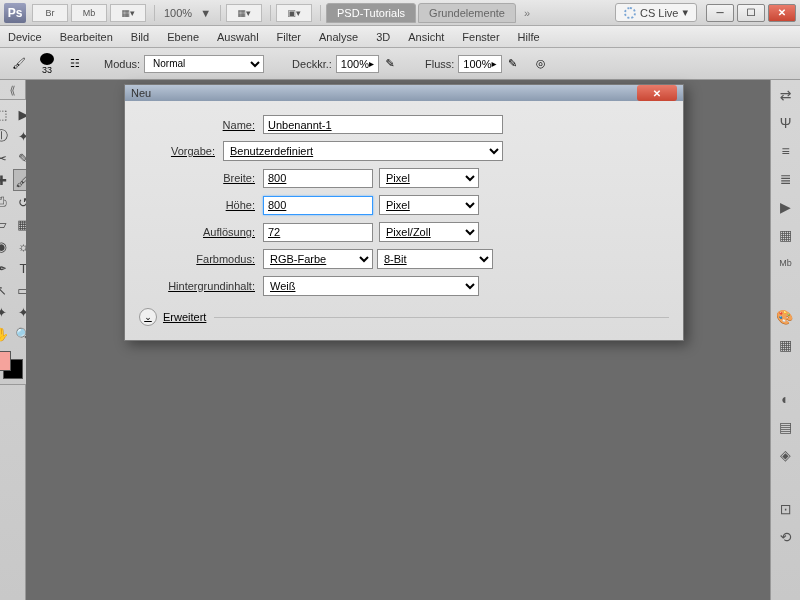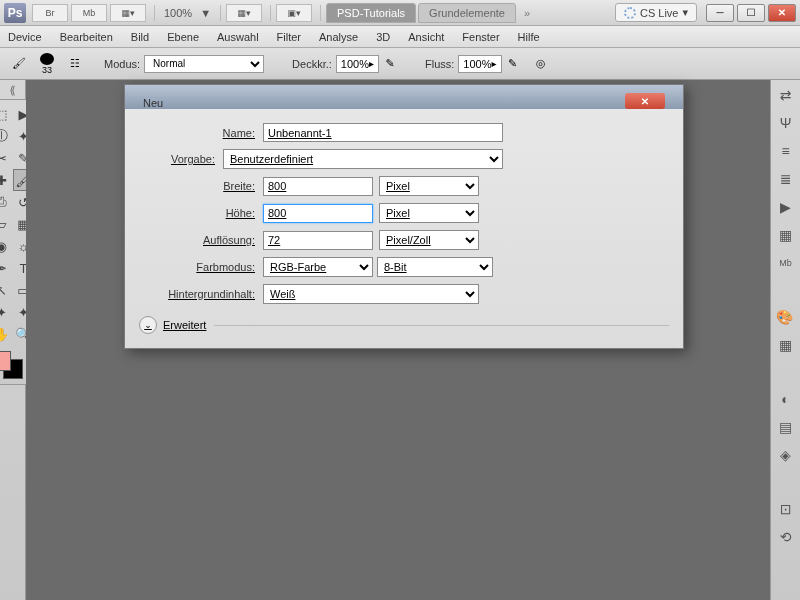--- a/index.html
+++ b/index.html
@@ -40,21 +40,21 @@
 .tool.sel { border: 1px solid #777; background: #bbb; }
 .swatch-wrap { width: 46px; height: 30px; margin-top: 6px; position: relative; }
 .swatch-fg { position: absolute; width: 20px; height: 20px; background: #f5a39c; border: 1px solid #555; }
 .swatch-bg { position: absolute; width: 20px; height: 20px; background: #000; border: 1px solid #555; left: 12px; top: 8px; }
 .canvas-area { flex: 1; background: #6b6b6b; position: relative; }
 .rightcol { width: 30px; background: linear-gradient(#d6d6d6,#c8c8c8); border-left: 1px solid #999; display: flex; flex-direction: column; align-items: center; padding-top: 6px; gap: 10px; }
 .panel-icon { width: 20px; height: 18px; color: #555; font-size: 14px; display: flex; align-items: center; justify-content: center; }
 
 
 .dialog { position: absolute; left: 98px; top: 4px; width: 560px; background: linear-gradient(#e8e8e8,#dcdcdc); border: 1px solid #7a7a7a; box-shadow: 4px 4px 12px rgba(0,0,0,0.4); }
-.dlg-title { height: 24px; background: linear-gradient(#b8c5d6,#8b9bb0); display: flex; align-items: flex-end; padding: 0 18px; color: #333; }
+.dlg-title { height: 16px; background: linear-gradient(#b8c5d6,#8b9bb0); display: flex; align-items: center; padding: 0 6px; color: #333; }
 .dlg-title .spacer { flex: 1; }
 .dlg-close { width: 40px; height: 16px; background: linear-gradient(#e97b6a,#c94734); border-radius: 3px; color: #fff; display: flex; align-items: center; justify-content: center; font-size: 10px; font-weight: bold; }
 .dlg-body { display: flex; padding: 14px; }
 .dlg-left { flex: 1; text-decoration: underline; }
 .dlg-right { width: 140px; display: flex; flex-direction: column; gap: 8px; padding-left: 12px; }
 .row { display: flex; align-items: center; margin-bottom: 7px; }
 .row label { width: 124px; text-align: right; padding-right: 8px; color: #333; }
 .row input[type=text] { height: 19px; border: 1px solid #8a8a8a; padding: 0 4px; background: #fff; }
 .row input.focus { border: 1px solid #3399ff; box-shadow: 0 0 2px #66b3ff; }
 .row select { height: 20px; border: 1px solid #8a8a8a; background: #fff; padding: 0 2px; }

